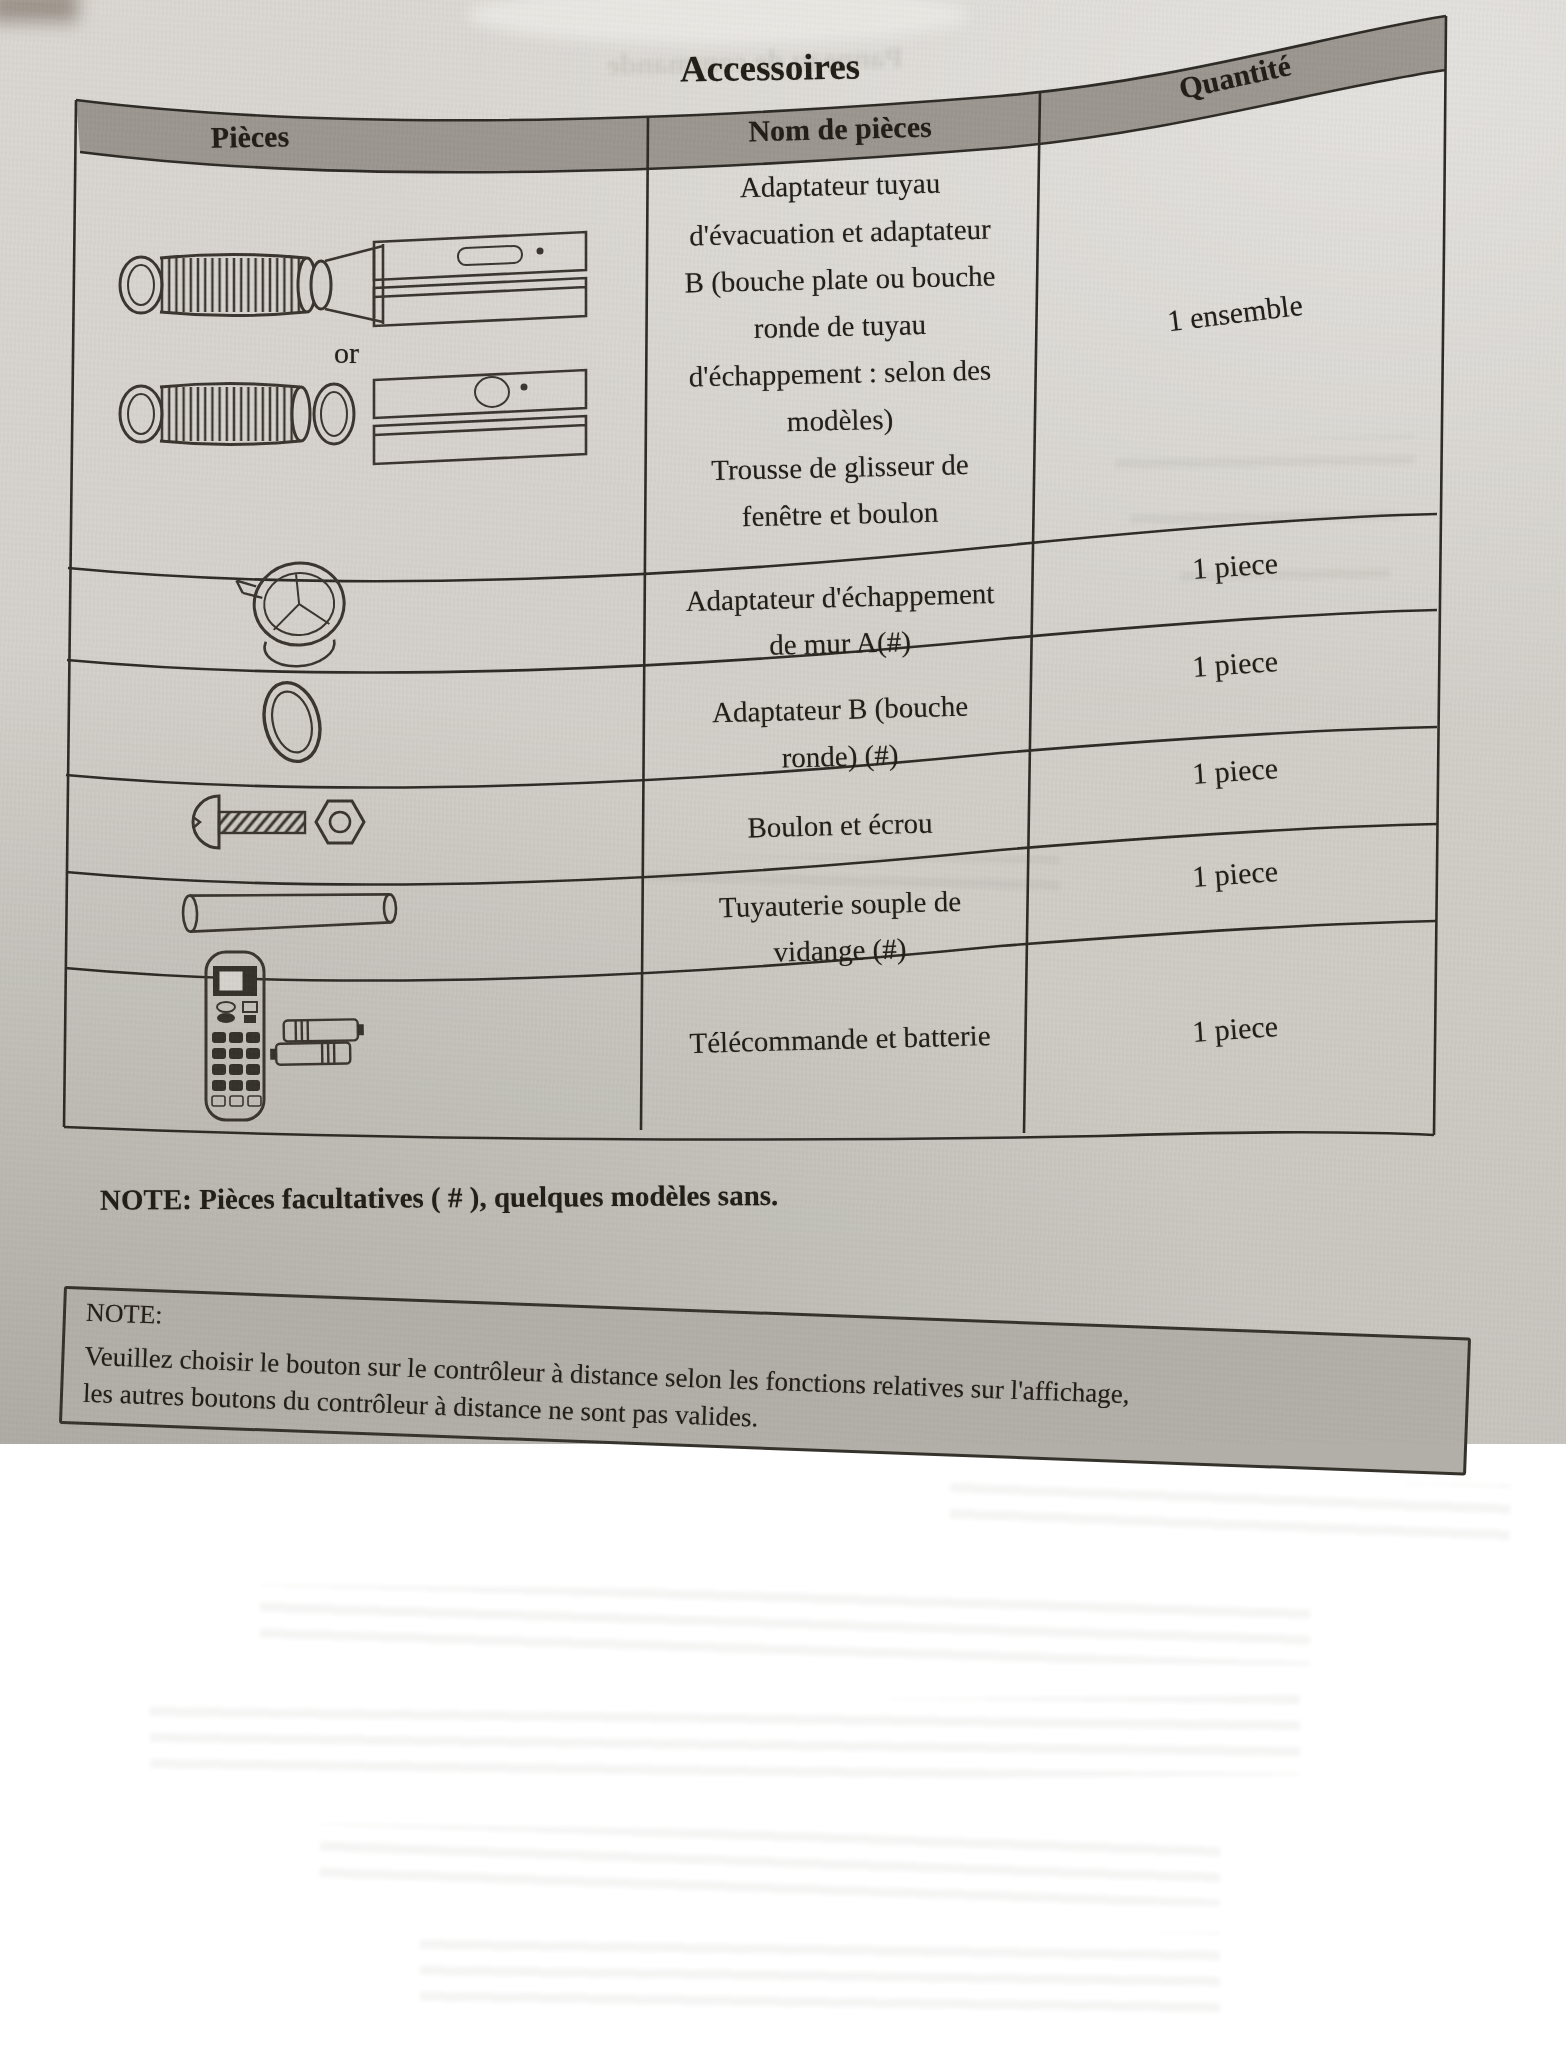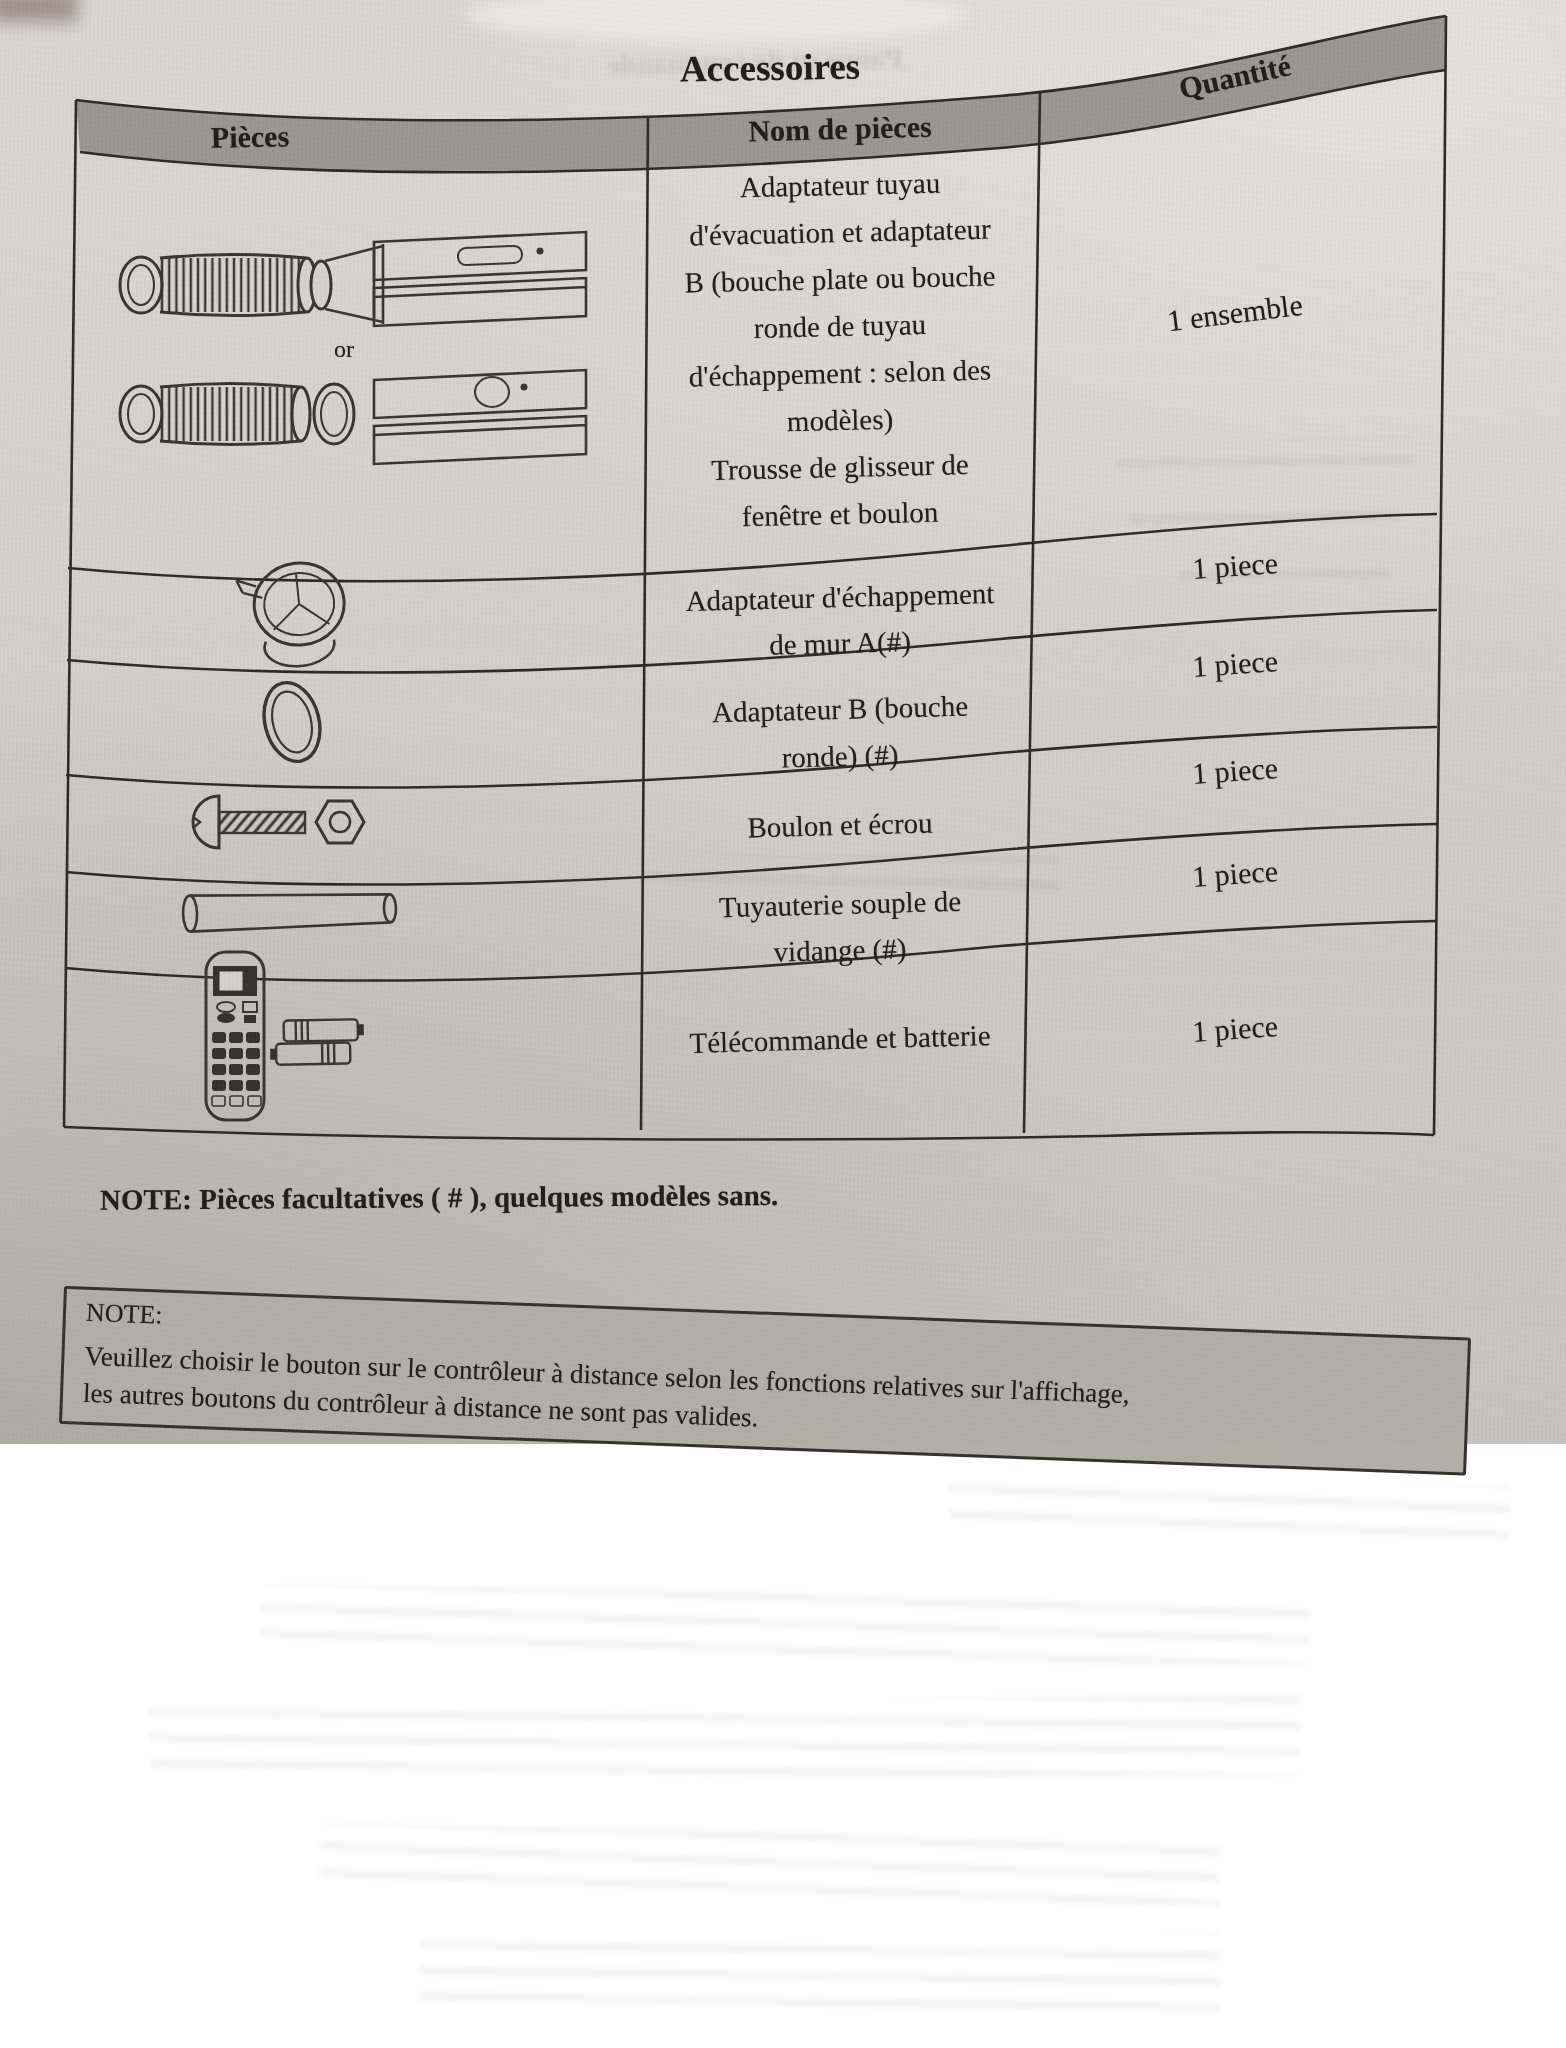--- a/index.html
+++ b/index.html
@@ -164,21 +164,21 @@
       </g>
     </g>
   </svg>
 
   <div class="txt ctr title" style="left:560px;top:46px;width:420px;transform:rotate(-1deg);">Accessoires</div>
 
   <div class="txt ctr hdr" style="left:95px;top:120px;width:310px;transform:rotate(-1.2deg);">Pièces</div>
   <div class="txt ctr hdr" style="left:655px;top:112px;width:370px;transform:rotate(-1.5deg);">Nom de pièces</div>
   <div class="txt ctr hdr" style="left:1095px;top:60px;width:280px;transform:rotate(-12.5deg);">Quantité</div>
 
-  <div class="txt" style="left:334px;top:336px;font-size:24px;">or</div>
+  <div class="txt" style="left:334px;top:336px;font-size:30px;">or</div>
 
   <div class="txt ctr cell" style="left:652px;top:166px;width:376px;transform:rotate(-1.3deg);">Adaptateur tuyau</div>
   <div class="txt ctr cell" style="left:652px;top:213px;width:376px;transform:rotate(-1.3deg);">d'évacuation et adaptateur</div>
   <div class="txt ctr cell" style="left:652px;top:260px;width:376px;transform:rotate(-1.3deg);">B (bouche plate ou bouche</div>
   <div class="txt ctr cell" style="left:652px;top:307px;width:376px;transform:rotate(-1.3deg);">ronde de tuyau</div>
   <div class="txt ctr cell" style="left:652px;top:354px;width:376px;transform:rotate(-1.3deg);">d'échappement : selon des</div>
   <div class="txt ctr cell" style="left:652px;top:401px;width:376px;transform:rotate(-1.3deg);">modèles)</div>
   <div class="txt ctr cell" style="left:652px;top:448px;width:376px;transform:rotate(-1.3deg);">Trousse de glisseur de</div>
   <div class="txt ctr cell" style="left:652px;top:495px;width:376px;transform:rotate(-1.3deg);">fenêtre et boulon</div>
 

